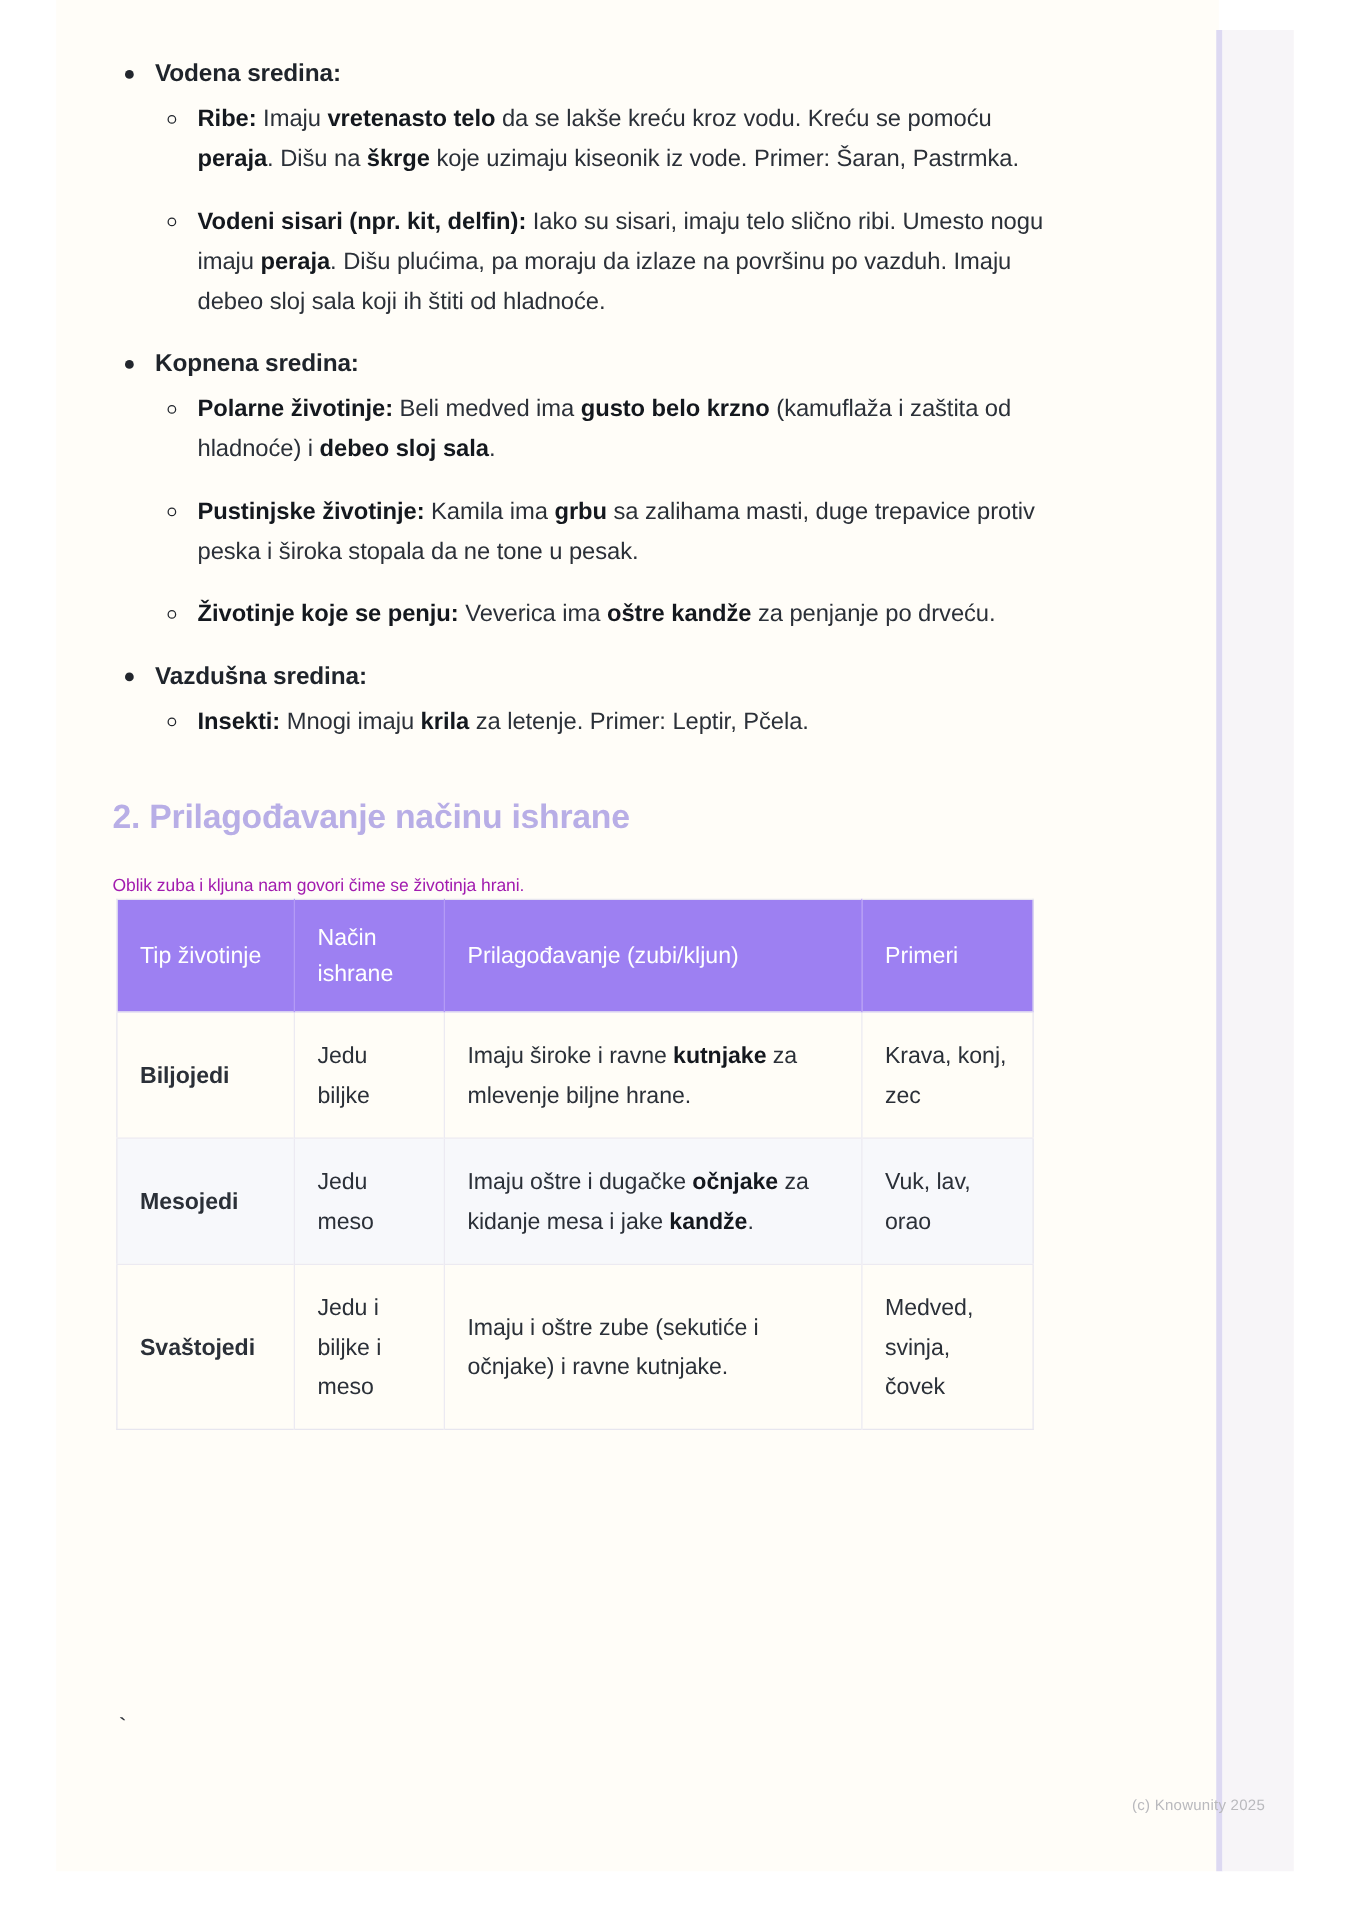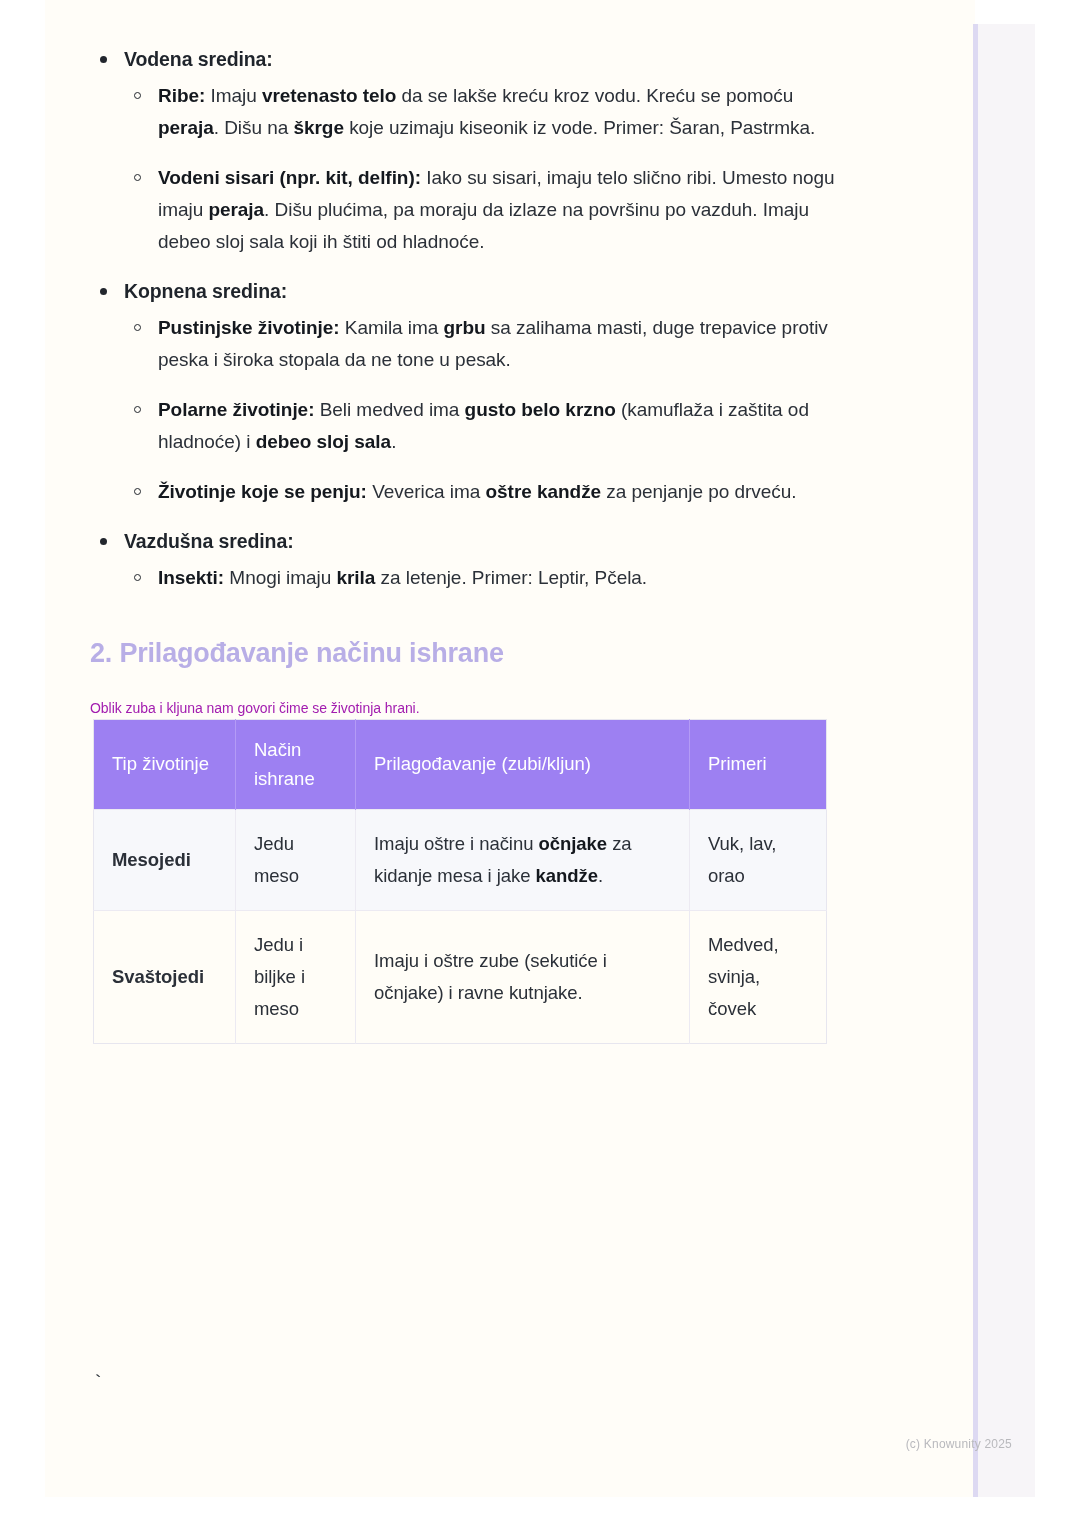--- a/index.html
+++ b/index.html
@@ -226,25 +226,25 @@
               <div class="l2-text"><b>Vodeni sisari (npr. kit, delfin):</b><span> Iako su sisari, imaju telo slično ribi. Umesto nogu imaju </span><b>peraja</b><span>. Dišu plućima, pa moraju da izlaze na površinu po vazduh. Imaju debeo sloj sala koji ih štiti od hladnoće.</span></div>
             </li>
           </ul>
         </li>
         <li class="l1">
           <span class="bullet-disc"></span>
           <div class="l1-title">Kopnena sredina:</div>
           <ul class="lvl2">
             <li class="l2">
               <span class="bullet-circle"></span>
+              <div class="l2-text"><b>Polarne životinje:</b><span> Beli medved ima </span><b>gusto belo krzno</b><span> (kamuflaža i zaštita od hladnoće) i </span><b>debeo sloj sala</b><span>.</span></div>
+            </li>
+            <li class="l2">
+              <span class="bullet-circle"></span>
               <div class="l2-text"><b>Pustinjske životinje:</b><span> Kamila ima </span><b>grbu</b><span> sa zalihama masti, duge trepavice protiv peska i široka stopala da ne tone u pesak.</span></div>
-            </li>
-            <li class="l2">
-              <span class="bullet-circle"></span>
-              <div class="l2-text"><b>Polarne životinje:</b><span> Beli medved ima </span><b>gusto belo krzno</b><span> (kamuflaža i zaštita od hladnoće) i </span><b>debeo sloj sala</b><span>.</span></div>
             </li>
             <li class="l2">
               <span class="bullet-circle"></span>
               <div class="l2-text"><b>Životinje koje se penju:</b><span> Veverica ima </span><b>oštre kandže</b><span> za penjanje po drveću.</span></div>
             </li>
           </ul>
         </li>
         <li class="l1">
           <span class="bullet-disc"></span>
           <div class="l1-title">Vazdušna sredina:</div>
@@ -271,24 +271,30 @@
         </colgroup>
         <thead>
           <tr id="tbl-head-row">
               <th>Tip životinje</th>
               <th>Način ishrane</th>
               <th>Prilagođavanje (zubi/kljun)</th>
               <th>Primeri</th>
             </tr>
         </thead>
         <tbody id="tbl-body">
+            <tr class="row-odd">
+              <td class="tipcell">Biljojedi</td>
+              <td>Jedu biljke</td>
+              <td><span>Imaju široke i ravne </span><b>kutnjake</b><span> za mlevenje biljne hrane.</span></td>
+              <td>Krava, konj, zec</td>
+            </tr>
             <tr class="row-even">
               <td class="tipcell">Mesojedi</td>
               <td>Jedu meso</td>
-              <td><span>Imaju oštre i načinu </span><b>očnjake</b><span> za kidanje mesa i jake </span><b>kandže</b><span>.</span></td>
+              <td><span>Imaju oštre i dugačke </span><b>očnjake</b><span> za kidanje mesa i jake </span><b>kandže</b><span>.</span></td>
               <td>Vuk, lav, orao</td>
             </tr>
             <tr class="row-odd">
               <td class="tipcell">Svaštojedi</td>
               <td>Jedu i biljke i meso</td>
               <td><span>Imaju i oštre zube (sekutiće i očnjake) i ravne kutnjake.</span></td>
               <td>Medved, svinja, čovek</td>
             </tr>
           </tbody>
       </table>

